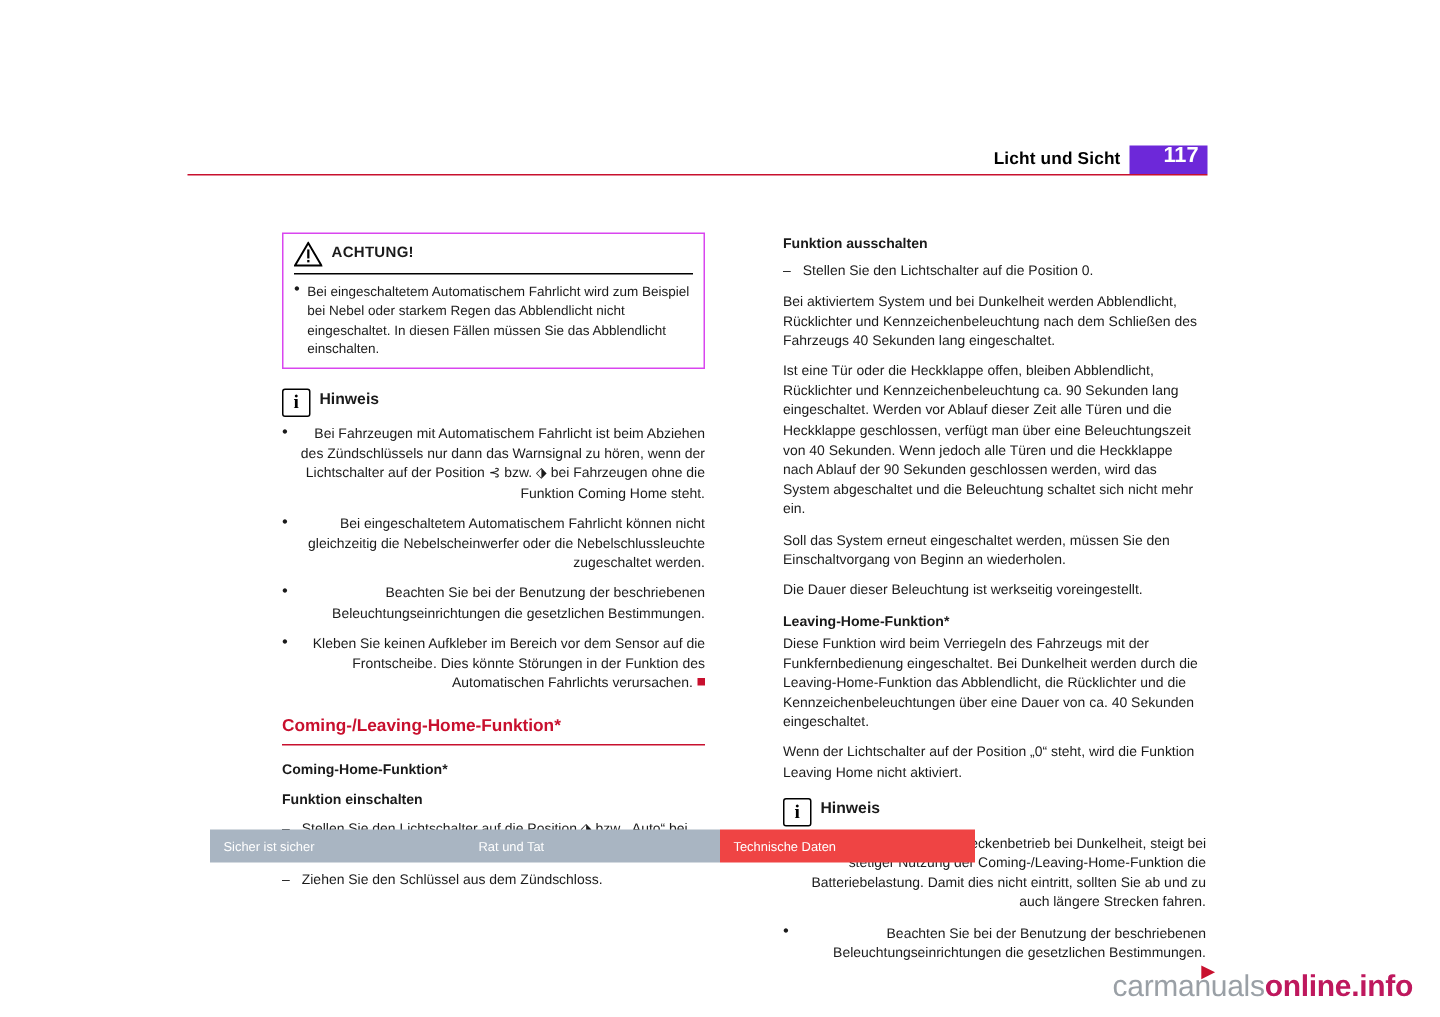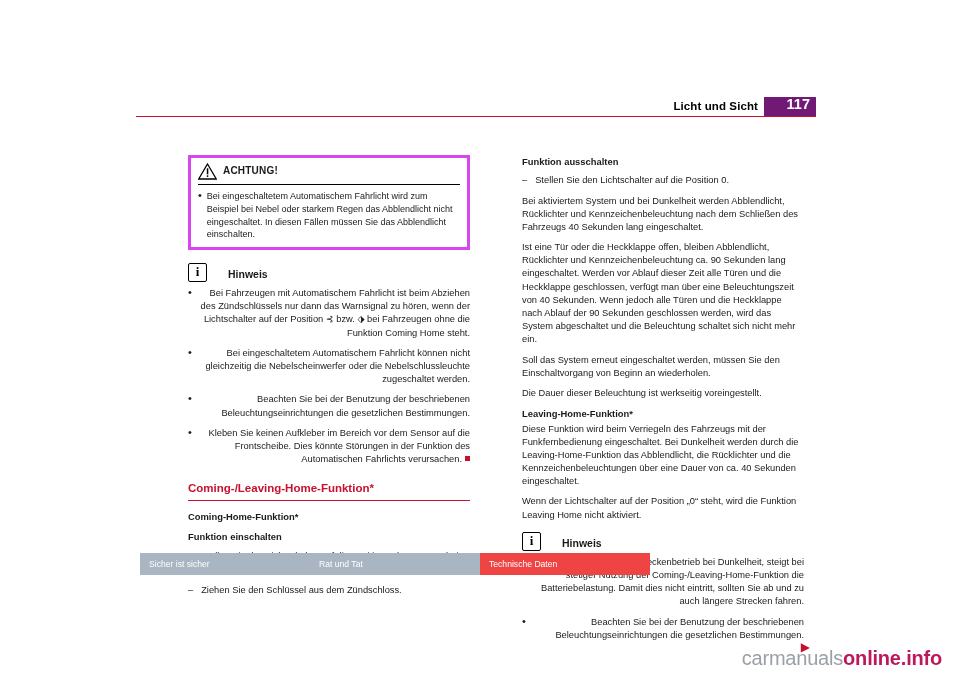--- a/index.html
+++ b/index.html
@@ -17,41 +17,41 @@
   .page {
     position: absolute;
     left: 0; top: 0;
     width: 960px;
     height: 678px;
     background: #fff;
   }
   
   .header {
     position: absolute;
-    left: 136px;
+    left: 125px;
     top: 100px;
     width: 680px;
     height: 22px;
   }
   .header-title {
     position: absolute;
     right: 58px;
     top: 0px;
     font-size: 11.5px;
     font-weight: bold;
     color: #000;
     letter-spacing: 0.1px;
   }
   .header-pagebox {
     position: absolute;
     right: 0px;
     top: -3px;
     width: 52px;
     height: 19px;
-    background: #701a75;
+    background: #6d28d9;
   }
   .header-pagenum {
     position: absolute;
     right: 6px;
     top: -2px;
     font-size: 14.5px;
     font-weight: bold;
     color: #ffffff;
     line-height: 19px;
   }
@@ -73,21 +73,21 @@
     color: #1a1a1a;
     line-height: 1.42;
   }
   .col-left { left: 188px; }
   .col-right { left: 522px; }
 
   p { margin: 0 0 7px 0; }
 
   
   .warnbox {
-    border: 3px solid #d946ef;
+    border: 1px solid #d946ef;
     padding: 5px 7px 6px 7px;
     margin-bottom: 13px;
   }
   .warnbox-head {
     display: flex;
     align-items: center;
     gap: 6px;
     margin-bottom: 4px;
   }
   .tri-icon {
@@ -118,22 +118,22 @@
   }
   .warn-text {
     font-size: 9px;
     font-weight: normal;
     line-height: 1.42;
   }
 
   
   .note-head {
     display: flex;
-    align-items: flex-end;
-    gap: 21px;
+    align-items: flex-start;
+    gap: 6px;
     margin-bottom: 5px;
   }
   .info-icon {
     width: 17px;
     height: 17px;
     border: 1.2px solid #000;
     border-radius: 2px;
     position: relative;
     flex: none;
   }

